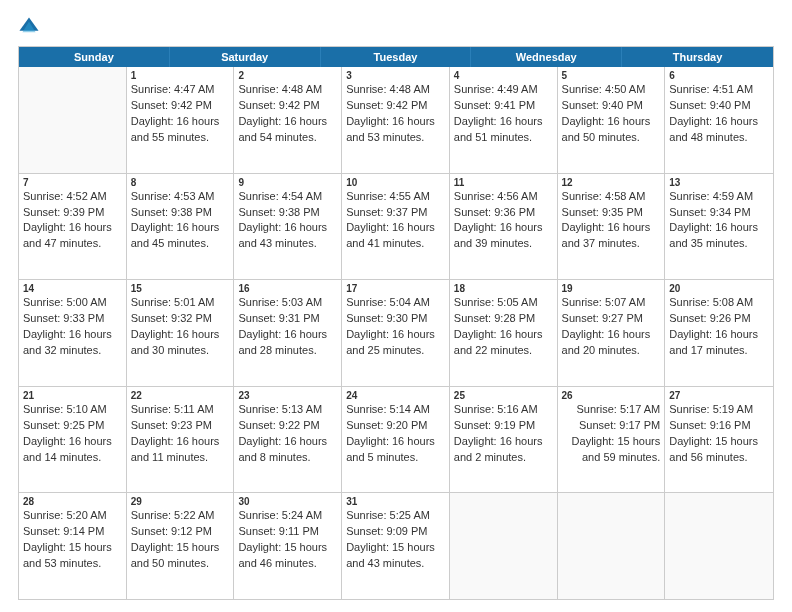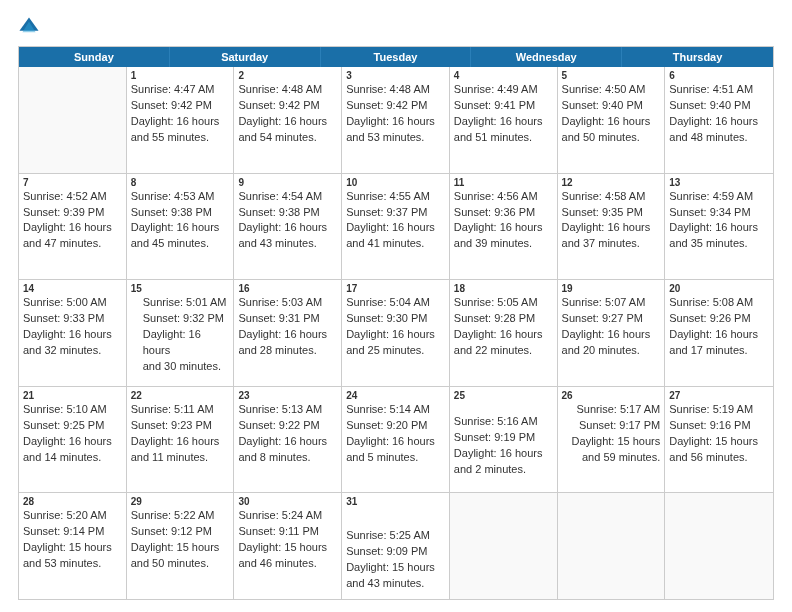--- a/index.html
+++ b/index.html
@@ -246,21 +246,21 @@
         <div class="cal-row">
           <div class="cal-cell">
             <div class="day-num">14</div>
             <div class="cell-info" style="white-space: pre-line;">Sunrise: 5:00 AM
 Sunset: 9:33 PM
 Daylight: 16 hours
 and 32 minutes.</div>
           </div>
           <div class="cal-cell">
             <div class="day-num">15</div>
-            <div class="cell-info" style="white-space: pre-line; margin-left: 12px;">Sunrise: 5:01 AM
+            <div class="cell-info" style="white-space: pre-line;">Sunrise: 5:01 AM
 Sunset: 9:32 PM
 Daylight: 16 hours
 and 30 minutes.</div>
           </div>
           <div class="cal-cell">
             <div class="day-num">16</div>
             <div class="cell-info" style="white-space: pre-line;">Sunrise: 5:03 AM
 Sunset: 9:31 PM
 Daylight: 16 hours
 and 28 minutes.</div>
@@ -318,21 +318,21 @@
           </div>
           <div class="cal-cell">
             <div class="day-num">24</div>
             <div class="cell-info" style="white-space: pre-line;">Sunrise: 5:14 AM
 Sunset: 9:20 PM
 Daylight: 16 hours
 and 5 minutes.</div>
           </div>
           <div class="cal-cell">
             <div class="day-num">25</div>
-            <div class="cell-info" style="white-space: pre-line; margin-top: 12px;">Sunrise: 5:16 AM
+            <div class="cell-info" style="white-space: pre-line;">Sunrise: 5:16 AM
 Sunset: 9:19 PM
 Daylight: 16 hours
 and 2 minutes.</div>
           </div>
           <div class="cal-cell">
             <div class="day-num">26</div>
             <div class="cell-info" style="white-space: pre-line; text-align: right;">Sunrise: 5:17 AM
 Sunset: 9:17 PM
 Daylight: 15 hours
 and 59 minutes.</div>
@@ -362,21 +362,21 @@
           </div>
           <div class="cal-cell">
             <div class="day-num">30</div>
             <div class="cell-info" style="white-space: pre-line;">Sunrise: 5:24 AM
 Sunset: 9:11 PM
 Daylight: 15 hours
 and 46 minutes.</div>
           </div>
           <div class="cal-cell">
             <div class="day-num">31</div>
-            <div class="cell-info" style="white-space: pre-line; margin-top: 20px;">Sunrise: 5:25 AM
+            <div class="cell-info" style="white-space: pre-line;">Sunrise: 5:25 AM
 Sunset: 9:09 PM
 Daylight: 15 hours
 and 43 minutes.</div>
           </div>
           <div class="cal-cell empty"></div>
           <div class="cal-cell empty"></div>
           <div class="cal-cell empty"></div>
         </div>
       </div>
   </div>

